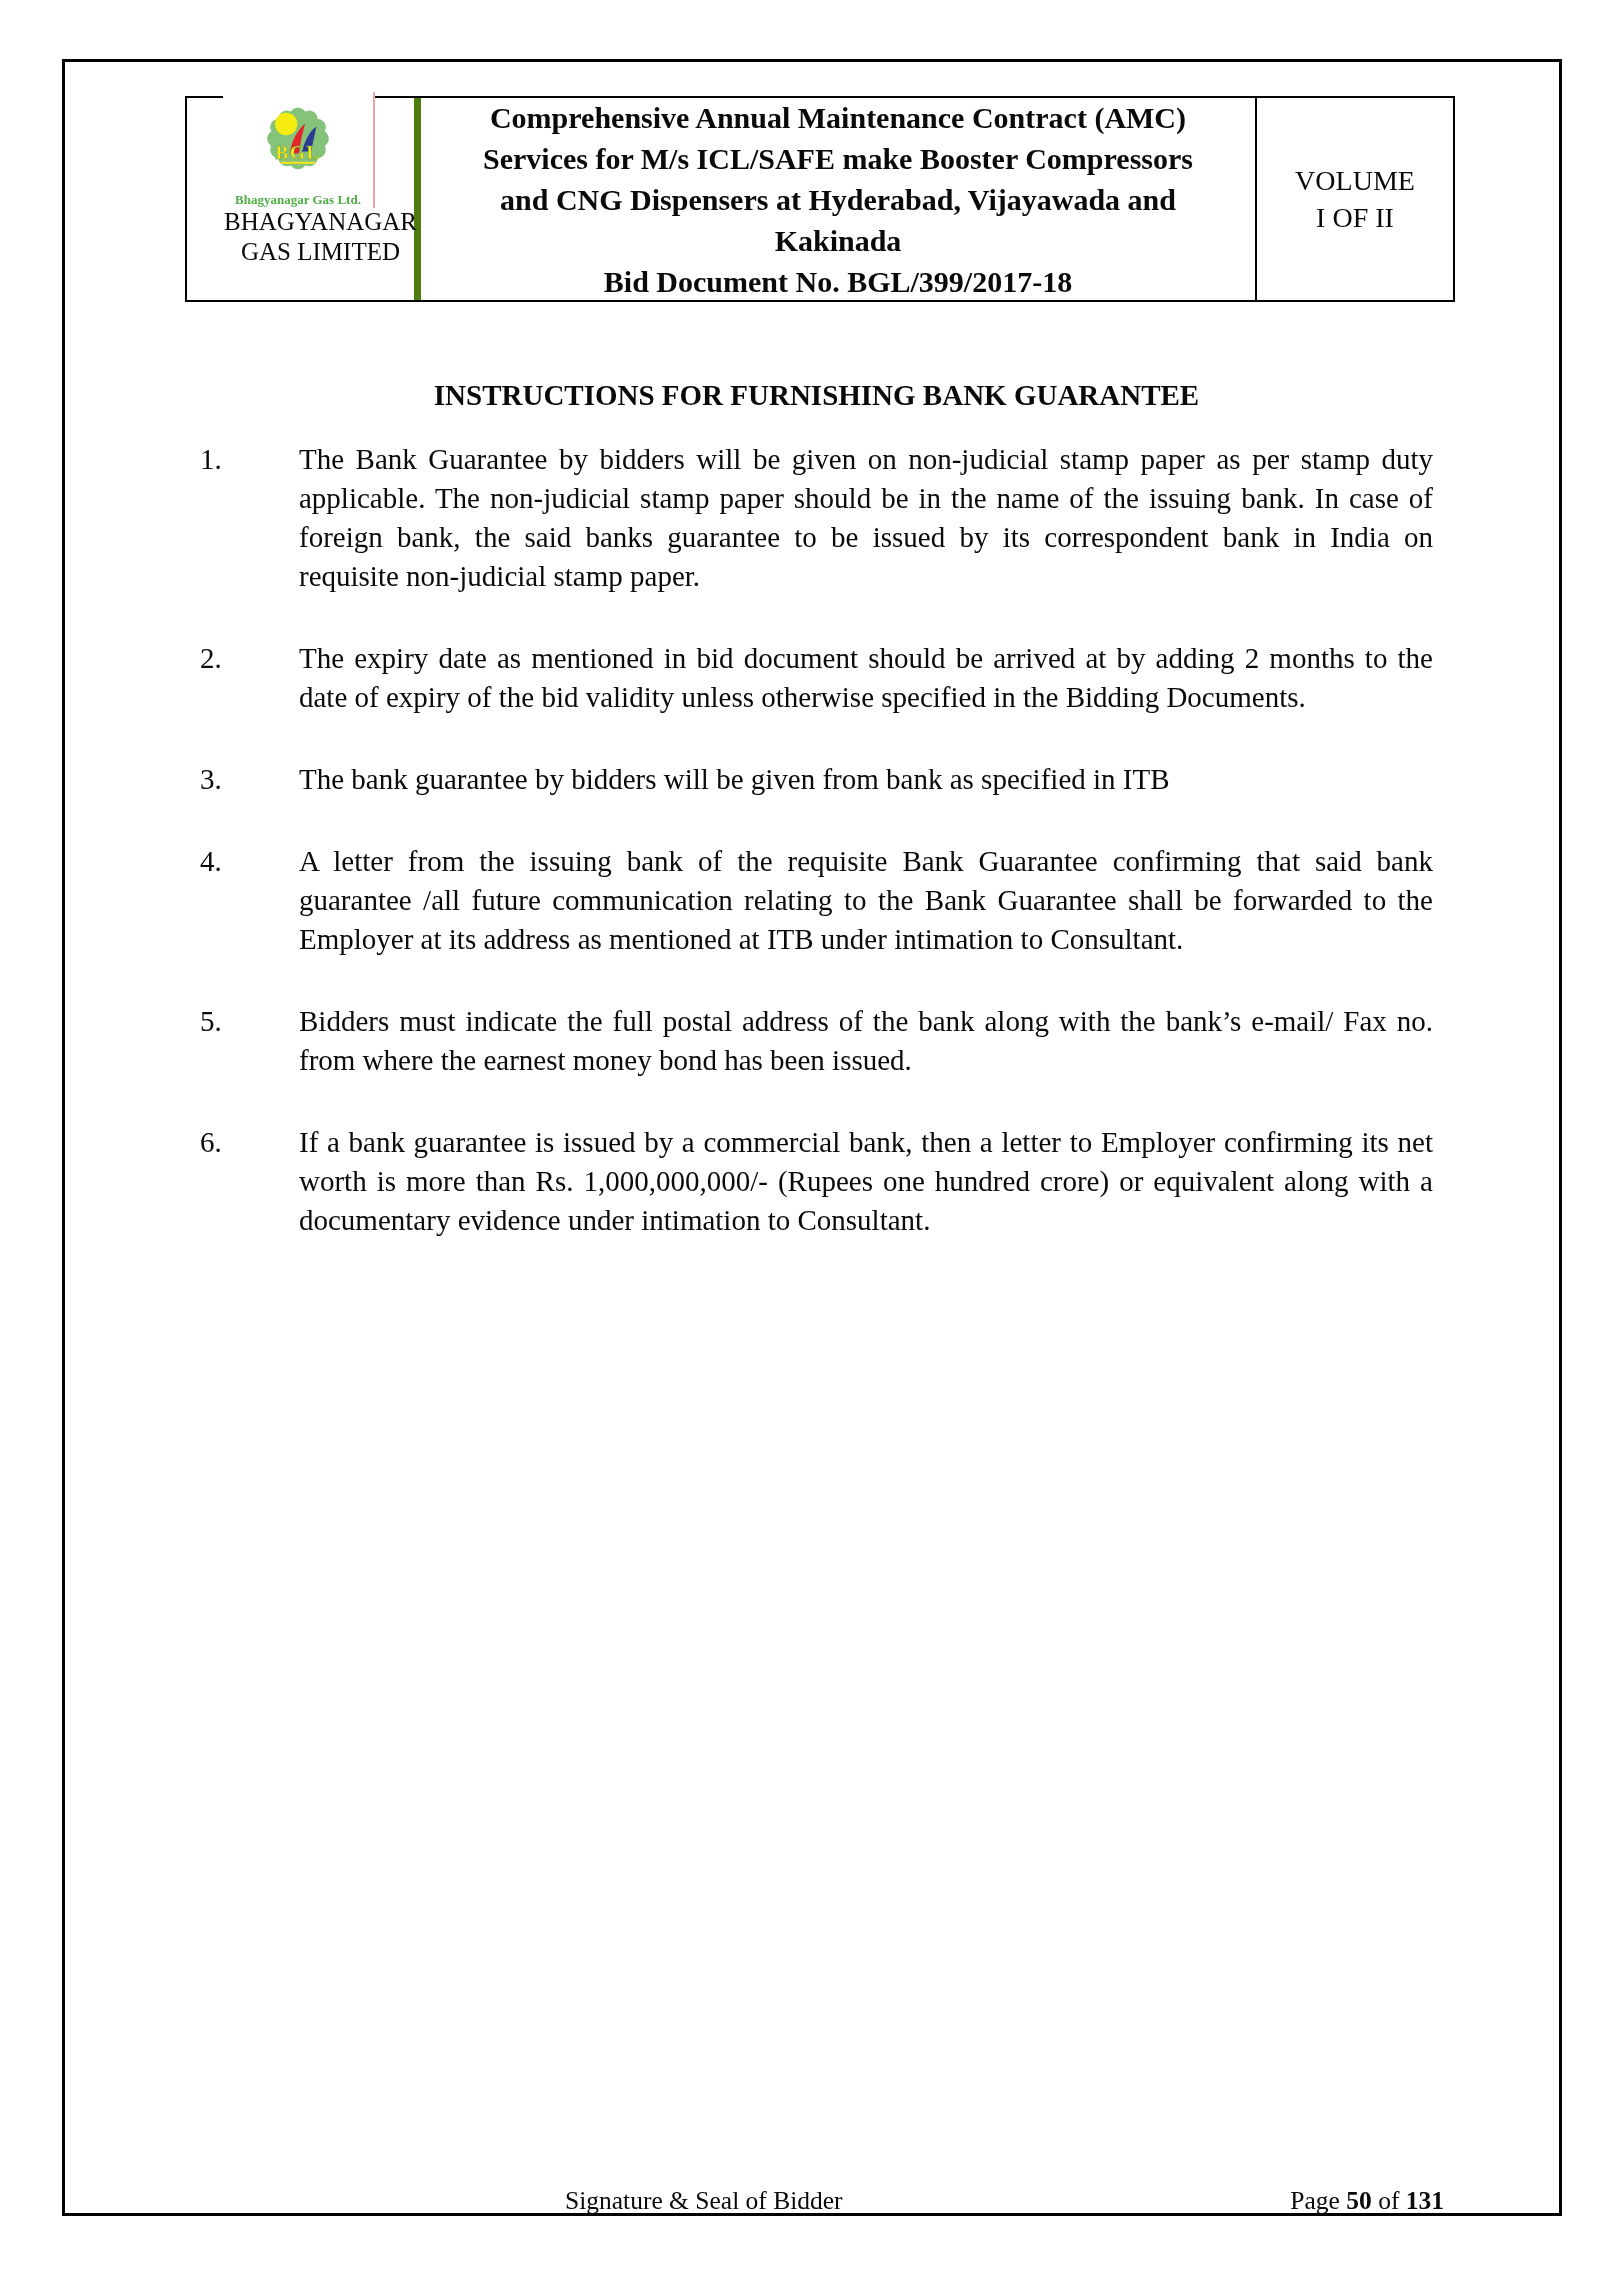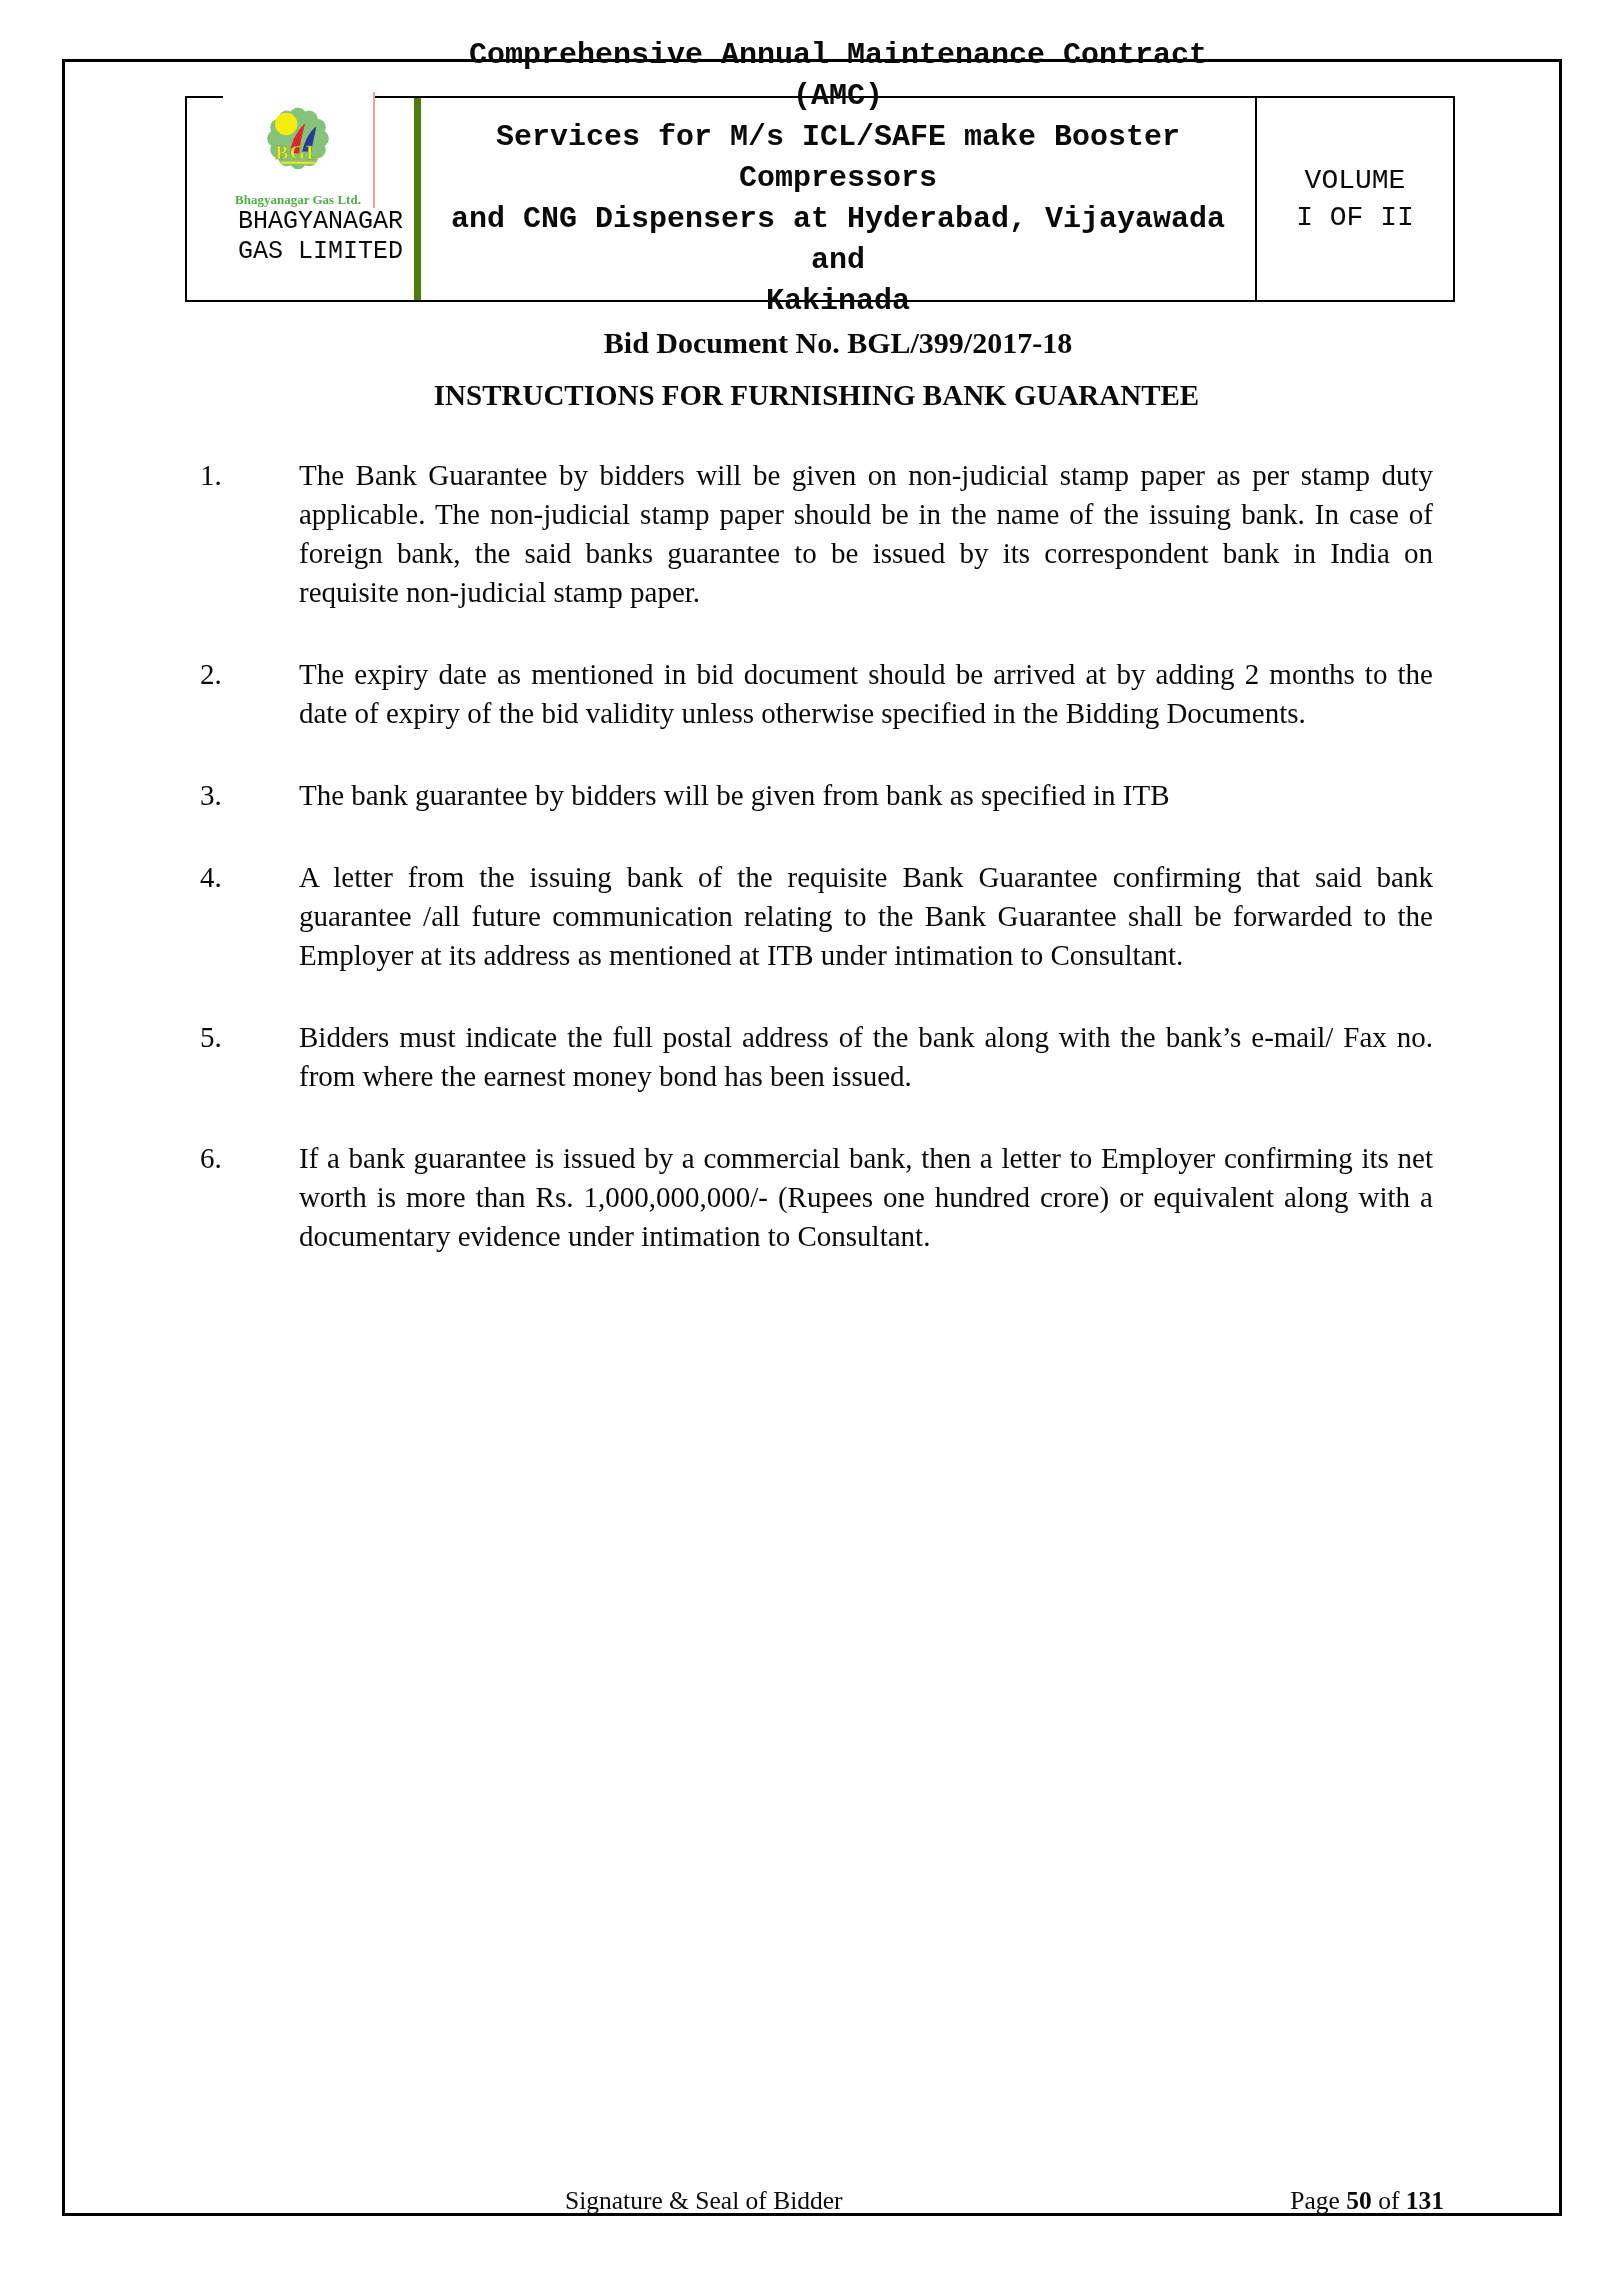--- a/index.html
+++ b/index.html
@@ -61,21 +61,21 @@
   .cell-volume {
     width: 196px;
     flex: 0 0 196px;
     display: flex;
     align-items: center;
     justify-content: center;
     text-align: center;
     font-size: 28px;
     line-height: 37px;
   }
-  .pre-line { white-space: pre-line; font-family: Liberation Mono, monospace; }
+  .pre-line { white-space: pre-line; }
 
   
   .logo-art {
     position: absolute;
     top: -6.5px;
     left: 36px;
     width: 152px;
     height: 116px;
     background: #ffffff;
     border-right: 2.6px solid #f5a0a0;
@@ -109,21 +109,21 @@
     position: absolute;
     left: 200px;
     top: 376px;
     width: 1233px;
   }
   .main-heading {
     text-align: center;
     font-weight: bold;
     font-size: 29px;
     line-height: 39px;
-    margin: 0 0 41px 0;
+    margin: 0 0 25px 0;
   }
   .bg-item {
     display: flex;
     margin: 0 0 43px 0;
   }
   .bg-item .num {
     flex: 0 0 99px;
     width: 99px;
     font-size: 29px;
     line-height: 39px;

